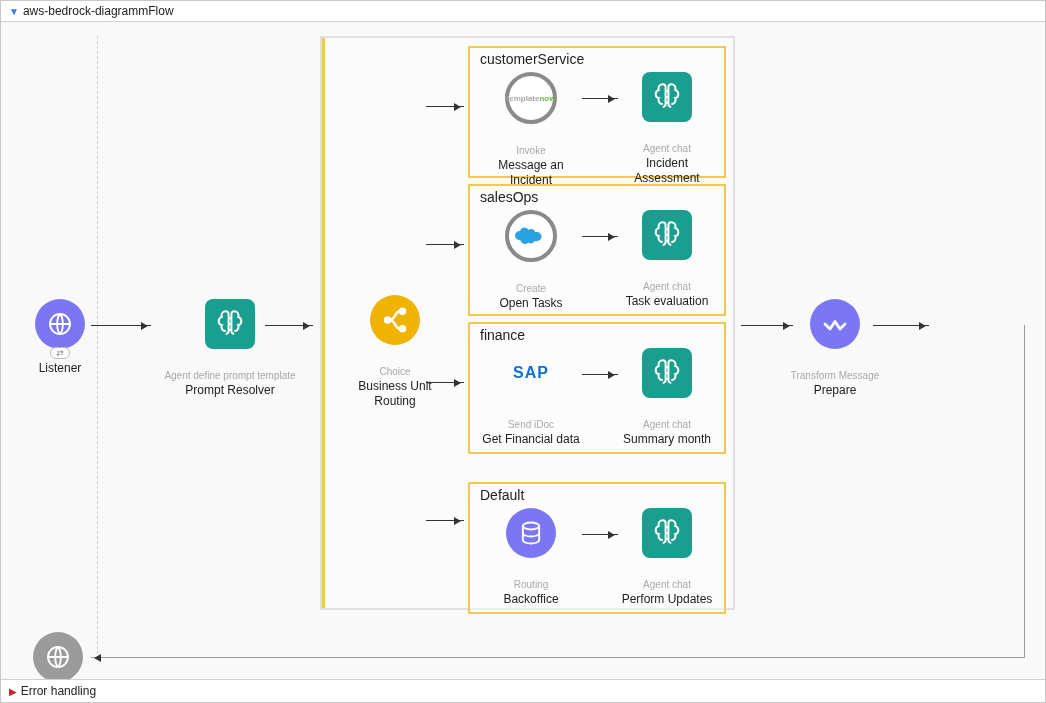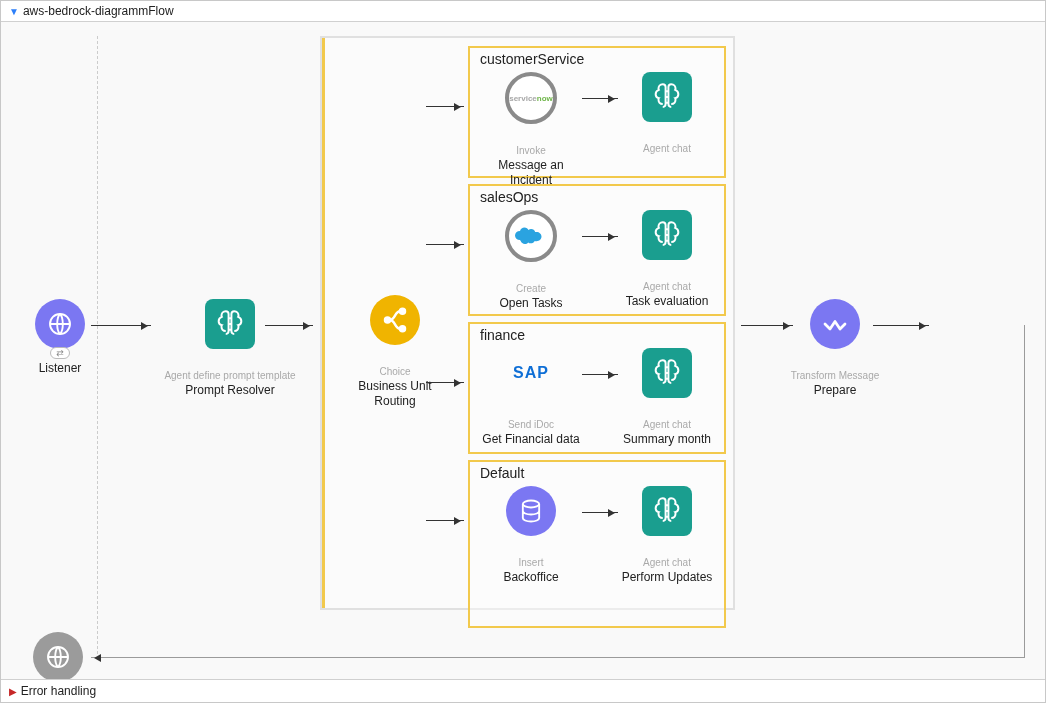--- a/index.html
+++ b/index.html
@@ -207,33 +207,34 @@
 
         <div class="arrow" style="left:104px; top:68px; width:38px;"></div>
         <div class="arrow" style="left:104px; top:206px; width:38px;"></div>
         <div class="arrow" style="left:104px; top:344px; width:38px;"></div>
         <div class="arrow" style="left:104px; top:482px; width:38px;"></div>
 
         <div class="route-box" style="left:146px; top:8px; width:258px; height:132px;">
           <div class="route-title">customerService</div>
           <div class="node" style="left:6px; top:24px; width:110px;">
             <div class="icon circle ringed">
-              <span class="snow-text"><span>service</span><span class="now">now</span></span>
+              <span class="snow-text"><span>template</span><span class="now">now</span></span>
             </div>
             <div class="label-grey">Invoke</div>
             <div class="label-black">Message an Incident</div>
           </div>
           <div class="arrow" style="left:112px; top:50px; width:36px;"></div>
           <div class="node" style="left:142px; top:24px; width:110px;">
             <div class="icon teal">
               <svg class="brain" width="34" height="34" viewBox="0 0 24 24">
                   <path d="M9 3c-2 0-3 1.5-3 3 0 .7.2 1 .2 1C5 7.5 4 8.5 4 10s1 2.5 2.2 2.8C6 13 6 13.3 6 14c0 1.5 1 3 3 3m0-14c1 0 2 .5 2 2v12c0 1.5-1 2-2 2m6-16c2 0 3 1.5 3 3 0 .7-.2 1-.2 1C19 7.5 20 8.5 20 10s-1 2.5-2.2 2.8c.2.2.2.5.2 1.2 0 1.5-1 3-3 3m0-14c-1 0-2 .5-2 2v12c0 1.5 1 2 2 2M11 8h2M11 12h2M11 16h2"></path>
                 </svg>
             </div>
             <div class="label-grey">Agent chat</div>
+            <div class="label-black">Incident Assessment</div>
           </div>
         </div>
 
         <div class="route-box" style="left:146px; top:146px; width:258px; height:132px;">
           <div class="route-title">salesOps</div>
           <div class="node" style="left:6px; top:24px; width:110px;">
             <div class="icon circle ringed">
               <svg width="34" height="22" viewBox="0 0 34 22">
                   <path d="M6 15c-3 0-5-2-5-4.5S3 6 6 6c.5-2 2.3-3.5 4.5-3.5 1.8 0 3.3 1 4 2.4.7-.5 1.6-.9 2.6-.9 2 0 3.6 1.3 4.1 3.1.4-.1.9-.2 1.3-.2 2.8 0 5 2.1 5 4.7s-2.2 4.7-5 4.7c-.6 0-1.2-.1-1.8-.3-.7 1.4-2.2 2.3-3.9 2.3-1 0-1.9-.3-2.6-.9-.8 1-2 1.6-3.4 1.6-1.9 0-3.5-1.2-4.1-2.9C6.5 16 6.3 15 6 15z" fill="#2aa3e0"></path>
                 </svg>
@@ -267,32 +268,32 @@
             <div class="icon teal">
               <svg class="brain" width="34" height="34" viewBox="0 0 24 24">
                   <path d="M9 3c-2 0-3 1.5-3 3 0 .7.2 1 .2 1C5 7.5 4 8.5 4 10s1 2.5 2.2 2.8C6 13 6 13.3 6 14c0 1.5 1 3 3 3m0-14c1 0 2 .5 2 2v12c0 1.5-1 2-2 2m6-16c2 0 3 1.5 3 3 0 .7-.2 1-.2 1C19 7.5 20 8.5 20 10s-1 2.5-2.2 2.8c.2.2.2.5.2 1.2 0 1.5-1 3-3 3m0-14c-1 0-2 .5-2 2v12c0 1.5 1 2 2 2M11 8h2M11 12h2M11 16h2"></path>
                 </svg>
             </div>
             <div class="label-grey">Agent chat</div>
             <div class="label-black">Summary month</div>
           </div>
         </div>
 
-        <div class="route-box" style="left:146px; top:422px; width:258px; height:168px;">
+        <div class="route-box" style="left:146px; top:444px; width:258px; height:132px;">
           <div class="route-title">Default</div>
           <div class="node" style="left:6px; top:24px; width:110px;">
             <div class="icon circle purple">
               <svg width="28" height="28" viewBox="0 0 24 24">
                   <g fill="none" stroke="#fff" stroke-width="1.6">
                     <ellipse cx="12" cy="6" rx="7" ry="3"></ellipse>
                     <path d="M5 6v6c0 1.7 3.1 3 7 3s7-1.3 7-3V6M5 12v6c0 1.7 3.1 3 7 3s7-1.3 7-3v-6"></path>
                   </g>
                 </svg>
             </div>
-            <div class="label-grey">Insert</div>
+            <div class="label-grey">Routing</div>
             <div class="label-black">Backoffice</div>
           </div>
           <div class="arrow" style="left:112px; top:50px; width:36px;"></div>
           <div class="node" style="left:142px; top:24px; width:110px;">
             <div class="icon teal">
               <svg class="brain" width="34" height="34" viewBox="0 0 24 24">
                   <path d="M9 3c-2 0-3 1.5-3 3 0 .7.2 1 .2 1C5 7.5 4 8.5 4 10s1 2.5 2.2 2.8C6 13 6 13.3 6 14c0 1.5 1 3 3 3m0-14c1 0 2 .5 2 2v12c0 1.5-1 2-2 2m6-16c2 0 3 1.5 3 3 0 .7-.2 1-.2 1C19 7.5 20 8.5 20 10s-1 2.5-2.2 2.8c.2.2.2.5.2 1.2 0 1.5-1 3-3 3m0-14c-1 0-2 .5-2 2v12c0 1.5 1 2 2 2M11 8h2M11 12h2M11 16h2"></path>
                 </svg>
             </div>
             <div class="label-grey">Agent chat</div>

